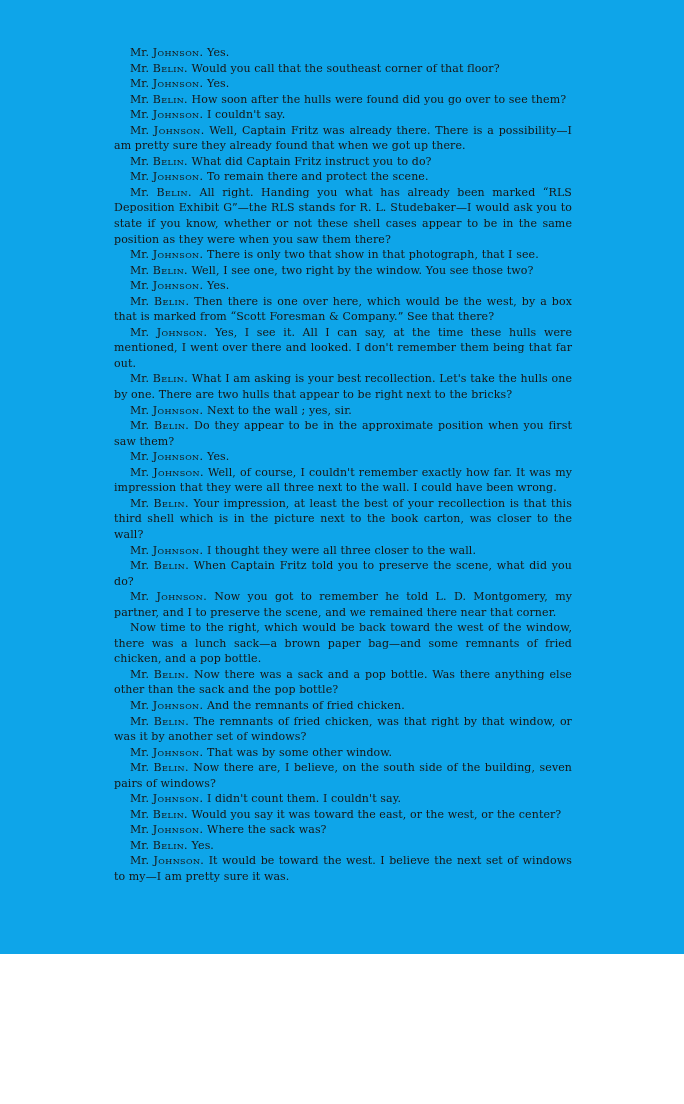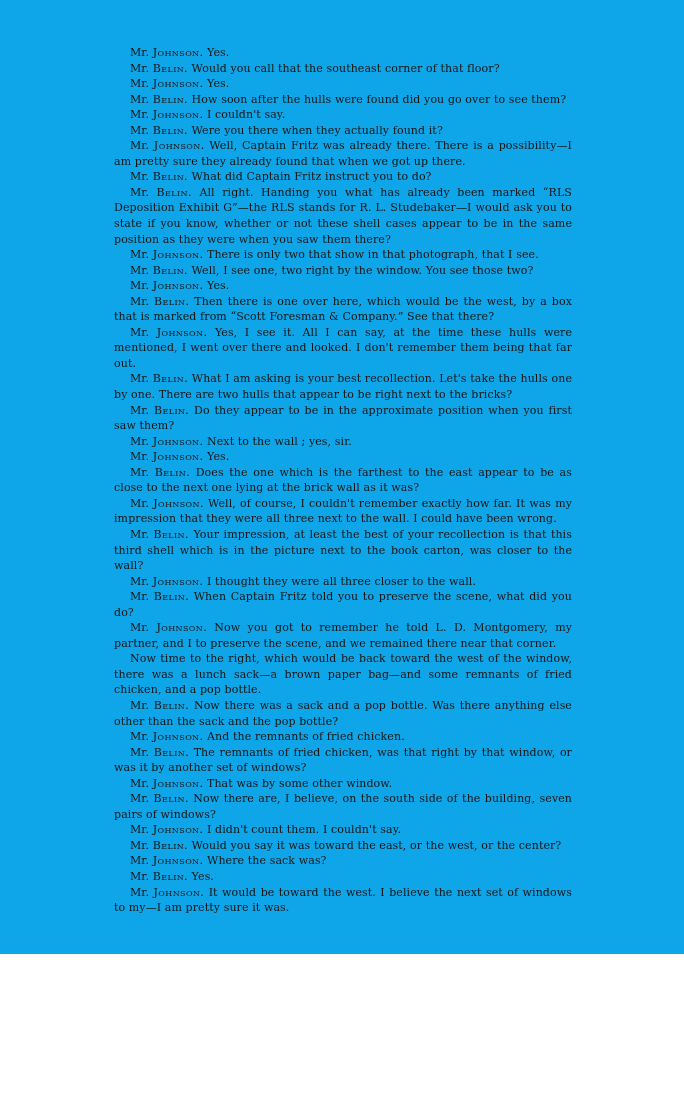--- a/index.html
+++ b/index.html
@@ -42,34 +42,33 @@
 </head>
 <body>
 
 <div class="page">
   <div class="text-block">
       <p class="para"><span class="speaker-prefix">Mr. </span><span class="speaker-name">Johnson.</span> Yes.</p>
       <p class="para"><span class="speaker-prefix">Mr. </span><span class="speaker-name">Belin.</span> Would you call that the southeast corner of that floor?</p>
       <p class="para"><span class="speaker-prefix">Mr. </span><span class="speaker-name">Johnson.</span> Yes.</p>
       <p class="para"><span class="speaker-prefix">Mr. </span><span class="speaker-name">Belin.</span> How soon after the hulls were found did you go over to see them?</p>
       <p class="para"><span class="speaker-prefix">Mr. </span><span class="speaker-name">Johnson.</span> I couldn't say.</p>
-      <p class="para"><span class="speaker-prefix">Mr. </span><span class="speaker-name">Belin.</span> Were you there when they actually found it?</p>
       <p class="para"><span class="speaker-prefix">Mr. </span><span class="speaker-name">Johnson.</span> Well, Captain Fritz was already there. There is a possibility—I am pretty sure they already found that when we got up there.</p>
       <p class="para"><span class="speaker-prefix">Mr. </span><span class="speaker-name">Belin.</span> What did Captain Fritz instruct you to do?</p>
+      <p class="para"><span class="speaker-prefix">Mr. </span><span class="speaker-name">Johnson.</span> To remain there and protect the scene.</p>
       <p class="para"><span class="speaker-prefix">Mr. </span><span class="speaker-name">Belin.</span> All right. Handing you what has already been marked “RLS Deposition Exhibit G”—the RLS stands for R. L. Studebaker—I would ask you to state if you know, whether or not these shell cases appear to be in the same position as they were when you saw them there?</p>
       <p class="para"><span class="speaker-prefix">Mr. </span><span class="speaker-name">Johnson.</span> There is only two that show in that photograph, that I see.</p>
       <p class="para"><span class="speaker-prefix">Mr. </span><span class="speaker-name">Belin.</span> Well, I see one, two right by the window. You see those two?</p>
       <p class="para"><span class="speaker-prefix">Mr. </span><span class="speaker-name">Johnson.</span> Yes.</p>
       <p class="para"><span class="speaker-prefix">Mr. </span><span class="speaker-name">Belin.</span> Then there is one over here, which would be the west, by a box that is marked from “Scott Foresman &amp; Company.” See that there?</p>
       <p class="para"><span class="speaker-prefix">Mr. </span><span class="speaker-name">Johnson.</span> Yes, I see it. All I can say, at the time these hulls were mentioned, I went over there and looked. I don't remember them being that far out.</p>
       <p class="para"><span class="speaker-prefix">Mr. </span><span class="speaker-name">Belin.</span> What I am asking is your best recollection. Let's take the hulls one by one. There are two hulls that appear to be right next to the bricks?</p>
+      <p class="para"><span class="speaker-prefix">Mr. </span><span class="speaker-name">Johnson.</span> Next to the wall ; yes, sir.</p>
       <p class="para"><span class="speaker-prefix">Mr. </span><span class="speaker-name">Belin.</span> Do they appear to be in the approximate position when you first saw them?</p>
-      <p class="para"><span class="speaker-prefix">Mr. </span><span class="speaker-name">Johnson.</span> Next to the wall ; yes, sir.</p>
       <p class="para"><span class="speaker-prefix">Mr. </span><span class="speaker-name">Johnson.</span> Yes.</p>
-      <p class="para"><span class="speaker-prefix">Mr. </span><span class="speaker-name">Belin.</span> Does the one which is the farthest to the east appear to be as close to the next one lying at the brick wall as it was?</p>
       <p class="para"><span class="speaker-prefix">Mr. </span><span class="speaker-name">Johnson.</span> Well, of course, I couldn't remember exactly how far. It was my impression that they were all three next to the wall. I could have been wrong.</p>
       <p class="para"><span class="speaker-prefix">Mr. </span><span class="speaker-name">Belin.</span> Your impression, at least the best of your recollection is that this third shell which is in the picture next to the book carton, was closer to the wall?</p>
       <p class="para"><span class="speaker-prefix">Mr. </span><span class="speaker-name">Johnson.</span> I thought they were all three closer to the wall.</p>
       <p class="para"><span class="speaker-prefix">Mr. </span><span class="speaker-name">Belin.</span> When Captain Fritz told you to preserve the scene, what did you do?</p>
       <p class="para"><span class="speaker-prefix">Mr. </span><span class="speaker-name">Johnson.</span> Now you got to remember he told L. D. Montgomery, my partner, and I to preserve the scene, and we remained there near that corner.</p>
       <p class="para">Now time to the right, which would be back toward the west of the window, there was a lunch sack—a brown paper bag—and some remnants of fried chicken, and a pop bottle.</p>
       <p class="para"><span class="speaker-prefix">Mr. </span><span class="speaker-name">Belin.</span> Now there was a sack and a pop bottle. Was there anything else other than the sack and the pop bottle?</p>
       <p class="para"><span class="speaker-prefix">Mr. </span><span class="speaker-name">Johnson.</span> And the remnants of fried chicken.</p>
       <p class="para"><span class="speaker-prefix">Mr. </span><span class="speaker-name">Belin.</span> The remnants of fried chicken, was that right by that window, or was it by another set of windows?</p>
       <p class="para"><span class="speaker-prefix">Mr. </span><span class="speaker-name">Johnson.</span> That was by some other window.</p>

